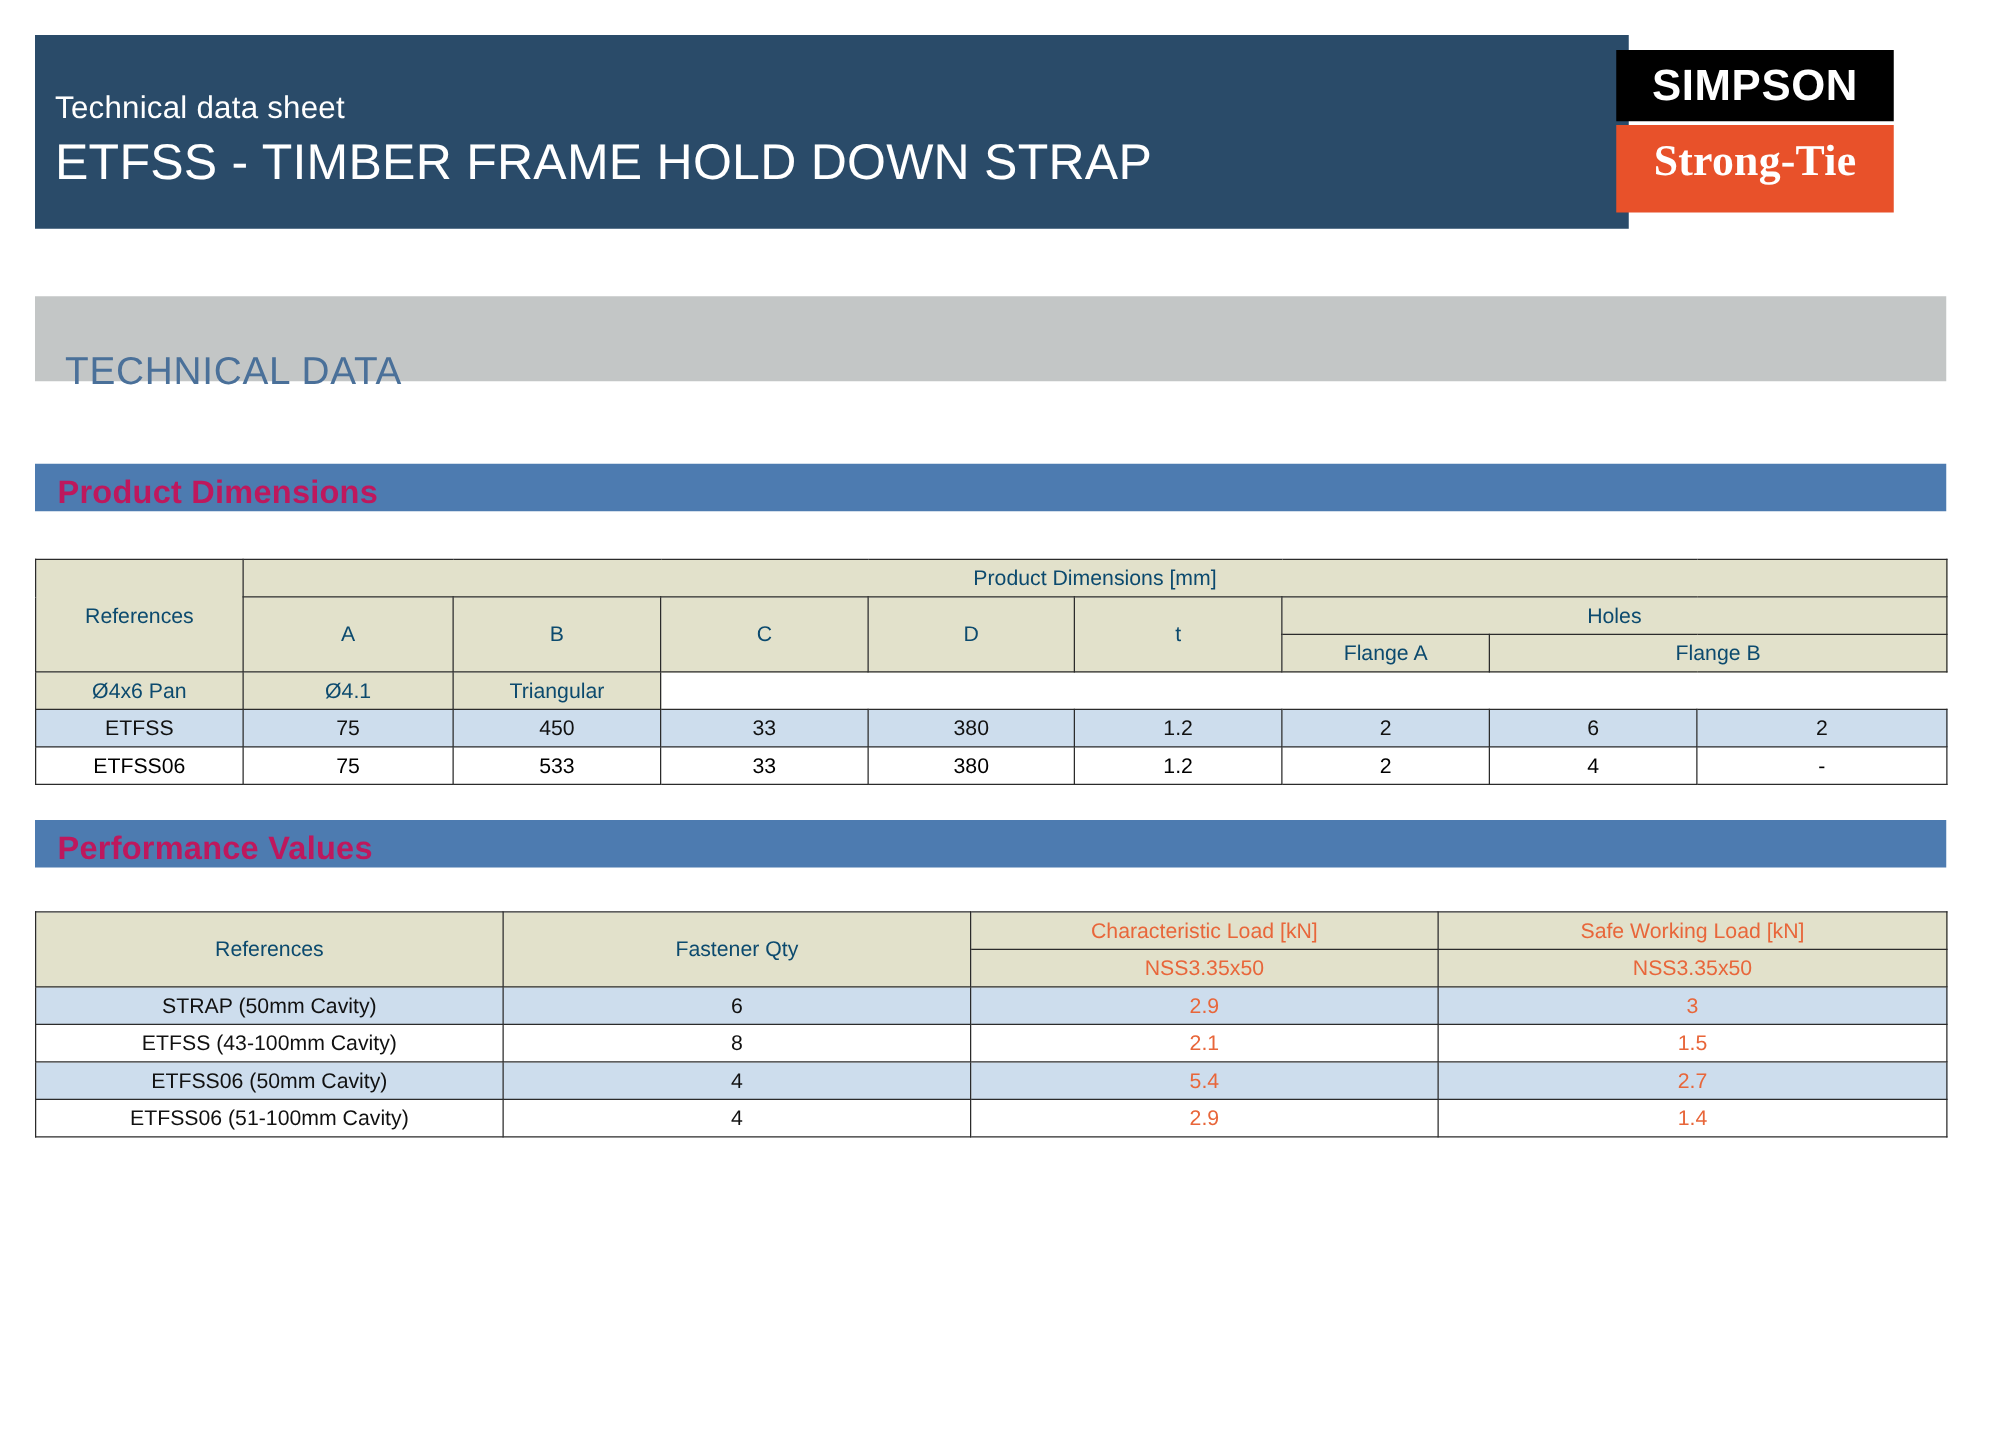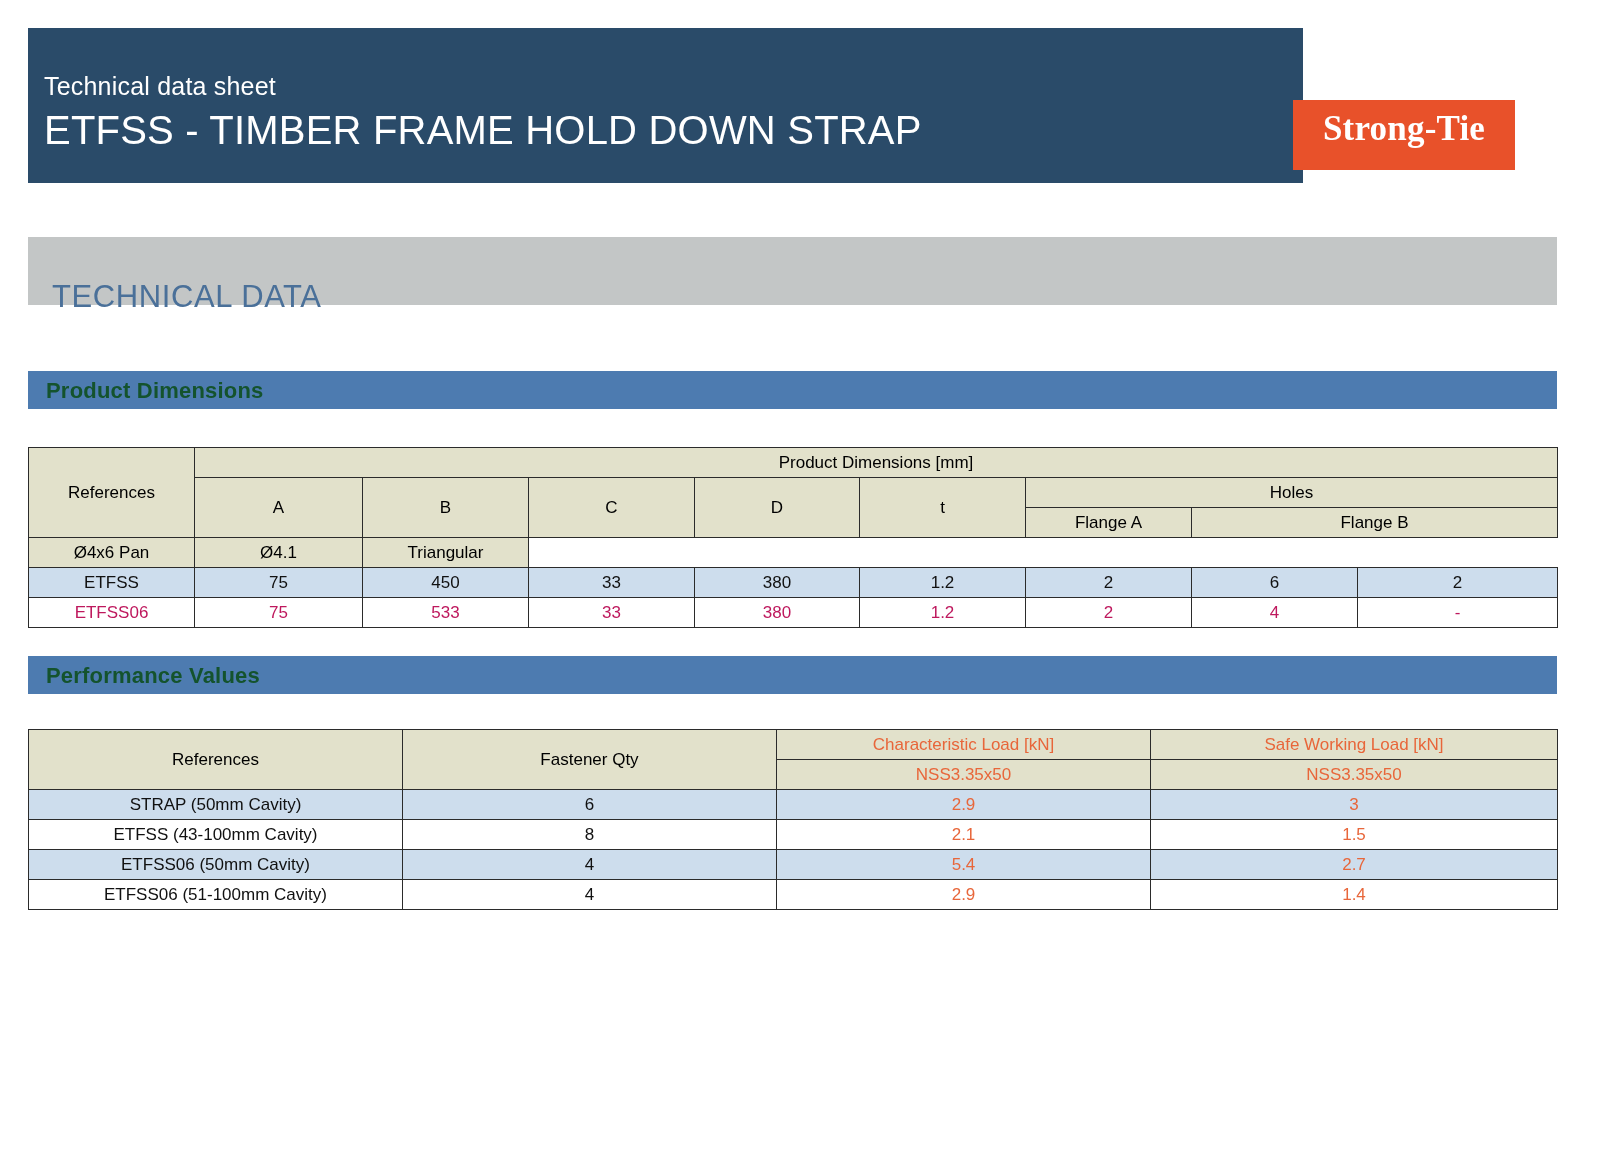--- a/index.html
+++ b/index.html
@@ -102,22 +102,22 @@
   
   .section-bar {
     position: absolute;
     left: 28px;
     width: 1529px;
     height: 38px;
     background: #4d7bb0;
   }
   .section-bar-label {
     position: absolute;
-    color: #14532d;
-    font-size: 22px;
+    color: #be185d;
+    font-size: 26px;
     font-weight: bold;
     letter-spacing: 0.2px;
   }
   #sec-dim { top: 371px; }
   #sec-dim-label { left: 46px; top: 378px; }
   #sec-perf { top: 656px; }
   #sec-perf-label { left: 46px; top: 663px; }
 
   
   table.dt {
@@ -127,50 +127,51 @@
     font-size: 17px;
   }
   table.dt td {
     border: 1.5px solid #2b2b2b;
     text-align: center;
     vertical-align: middle;
     padding: 0;
   }
   .hdr {
     background: #e2e1cb;
-    color: #000000;
+    color: #0c4a6e;
   }
   .hdr-orange {
     background: #e2e1cb;
     color: #e8663a;
   }
   .row-alt {
     background: #cddded;
     color: #111111;
   }
   .row-plain {
     background: #ffffff;
-    color: #be185d;
+    color: #000000;
   }
   .val-orange { color: #e8663a; }
   .val-dark { color: #111111; }
 
   #tbl-dimensions { left: 28px; top: 447px; width: 1529px; }
   #tbl-dimensions td { height: 29px; }
   #tbl-performance { left: 28px; top: 729px; width: 1529px; }
   #tbl-performance td { height: 29px; }
 </style>
 </head>
 <body>
 
 <div class="header-bar"></div>
 <div class="header-sub">Technical data sheet</div>
 <div class="header-title">ETFSS - TIMBER FRAME HOLD DOWN STRAP</div>
 
 <div class="logo">
+  <div class="logo-top">SIMPSON</div>
   <div class="logo-bottom">Strong-Tie</div>
 </div>
 
 <div class="tech-band"></div>
 <div class="tech-band-label">TECHNICAL DATA</div>
 
 <div class="section-bar" id="sec-dim"></div>
 <div class="section-bar-label" id="sec-dim-label">Product Dimensions</div>
 
 <table class="dt" id="tbl-dimensions">

